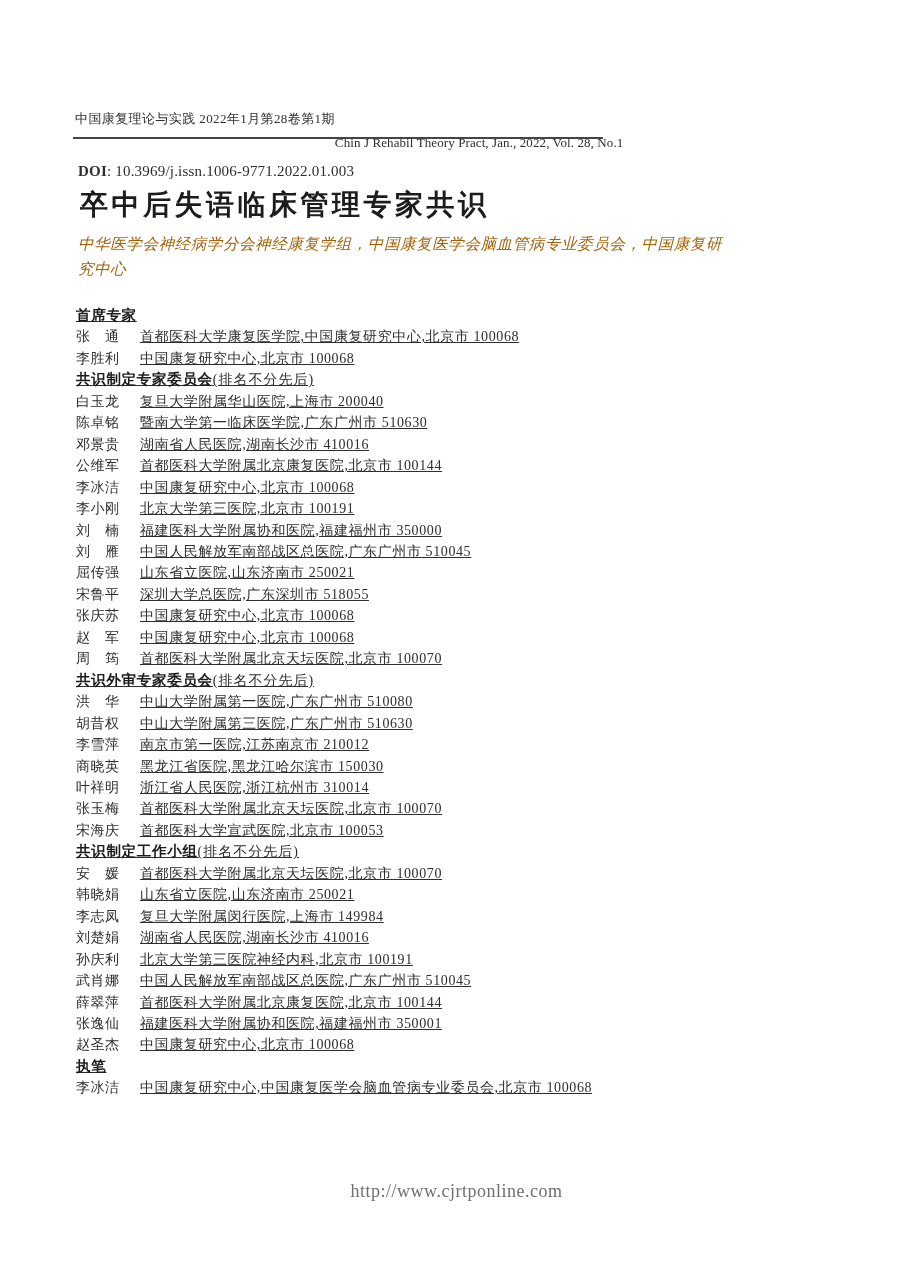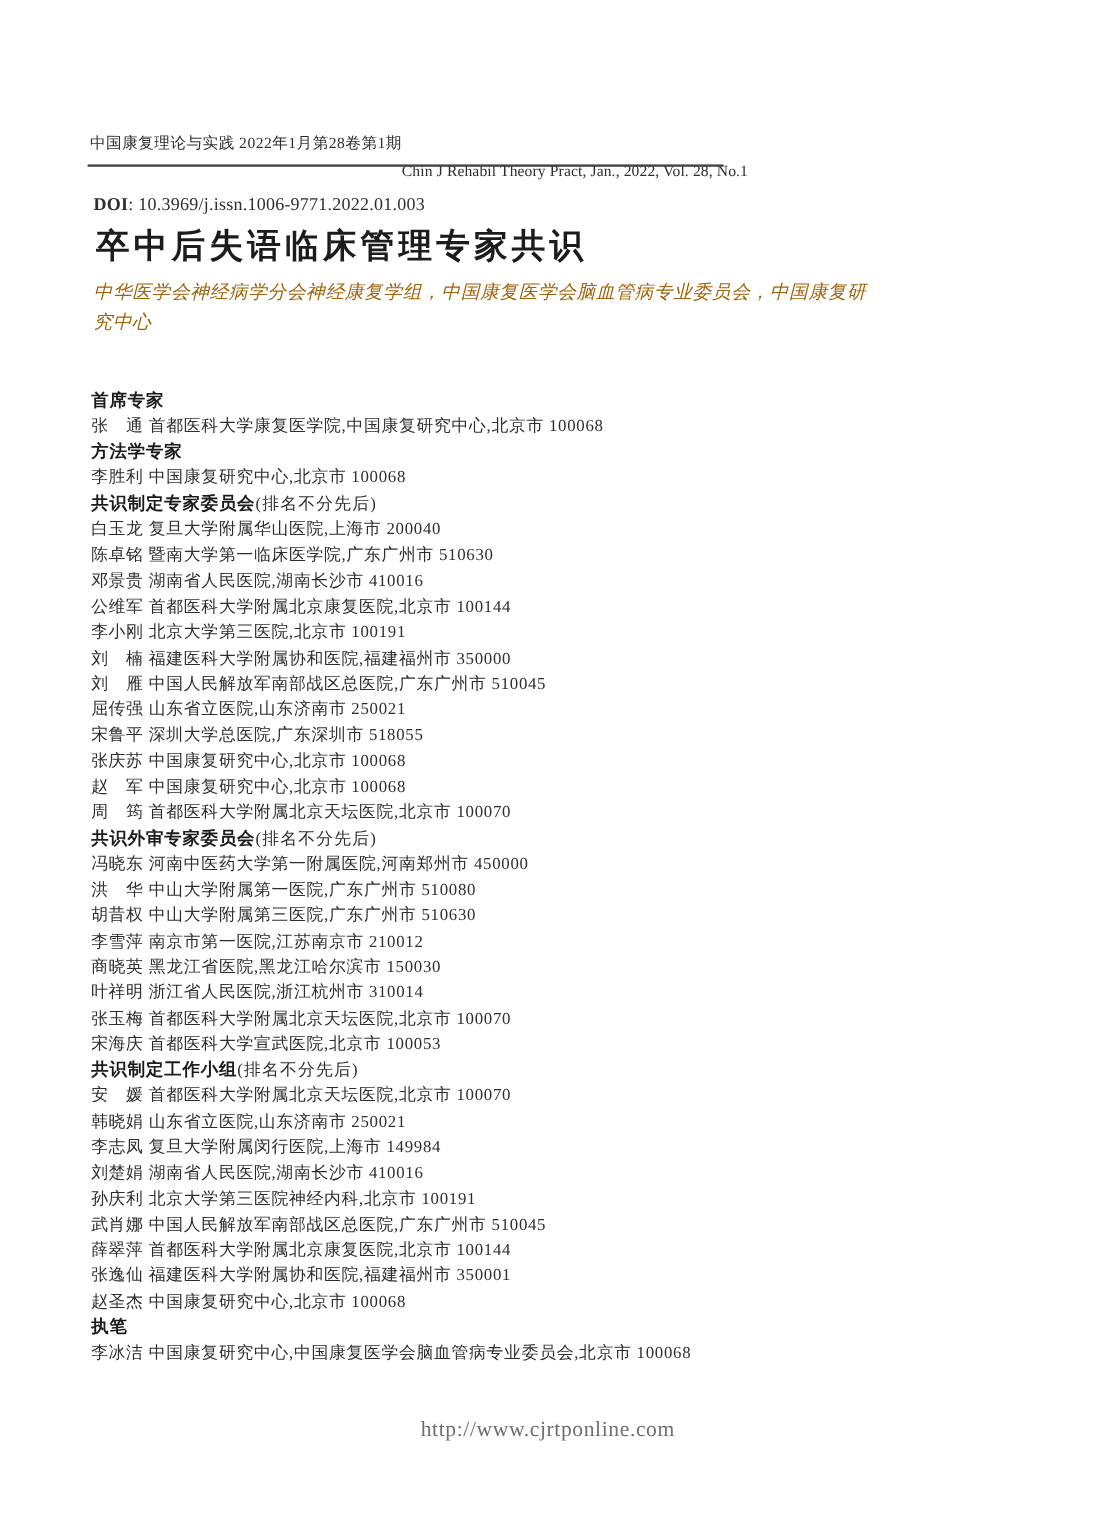--- a/index.html
+++ b/index.html
@@ -52,37 +52,37 @@
     font-size:28px;font-weight:bold;letter-spacing:3.5px;
     color:var(--ink-strong);white-space:nowrap;
   }
   .affiliation{
     position:absolute;left:78px;top:231px;width:658px;
     font-size:15.5px;font-style:italic;letter-spacing:0.6px;
     line-height:25px;color:#a16207;
   }
   
   .roster{
-    position:absolute;left:76px;top:324px;width:680px;
-    font-size:14px;line-height:21.45px;letter-spacing:0.7px;
+    position:absolute;left:76px;top:305px;width:680px;
+    font-size:14px;line-height:21.45px;letter-spacing:0.7px;text-decoration:underline;
   }
   .section-heading{
     font-family:"Liberation Sans","DejaVu Sans",sans-serif;
     font-size:14.5px;font-weight:bold;color:var(--ink-strong);
     white-space:nowrap;
   }
   .heading-suffix{
     font-family:"Liberation Serif","DejaVu Serif",serif;
     font-weight:normal;font-size:14px;color:var(--ink);
     letter-spacing:1px;
     text-align:right;
   }
   .member-row{white-space:nowrap;}
   .member-name{
-    display:inline-block;min-width:44px;margin-right:4px;
+    display:inline-block;min-width:44px;margin-right:20px;
     letter-spacing:0.5px;
   }
   .member-info{letter-spacing:0.6px;}
   
   .footer-url{
     position:absolute;left:0;top:1181px;width:913px;
     text-align:center;font-size:18px;letter-spacing:0.5px;
     color:var(--muted);
   }
 </style>
@@ -104,37 +104,36 @@
     <span class="doi-label">DOI</span><span class="doi-rest">: 10.3969/j.issn.1006-9771.2022.01.003</span>
   </div>
 
   <h1 class="article-title" style="margin:4px;">卒中后失语临床管理专家共识</h1>
 
   <div class="affiliation">中华医学会神经病学分会神经康复学组，中国康复医学会脑血管病专业委员会，中国康复研究中心</div>
 
   <div class="roster">
       <div class="section-heading"><span>首席专家</span></div>
       <div class="member-row"><span class="member-name">张　通</span><span class="member-info">首都医科大学康复医学院,中国康复研究中心,北京市 100068</span></div>
-      <div class="section-heading"><span>方法学专家</span></div>
       <div class="member-row"><span class="member-name">李胜利</span><span class="member-info">中国康复研究中心,北京市 100068</span></div>
       <div class="section-heading"><span>共识制定专家委员会</span><span class="heading-suffix">(排名不分先后)</span></div>
       <div class="member-row"><span class="member-name">白玉龙</span><span class="member-info">复旦大学附属华山医院,上海市 200040</span></div>
       <div class="member-row"><span class="member-name">陈卓铭</span><span class="member-info">暨南大学第一临床医学院,广东广州市 510630</span></div>
       <div class="member-row"><span class="member-name">邓景贵</span><span class="member-info">湖南省人民医院,湖南长沙市 410016</span></div>
       <div class="member-row"><span class="member-name">公维军</span><span class="member-info">首都医科大学附属北京康复医院,北京市 100144</span></div>
+      <div class="member-row"><span class="member-name">李冰洁</span><span class="member-info">中国康复研究中心,北京市 100068</span></div>
       <div class="member-row"><span class="member-name">李小刚</span><span class="member-info">北京大学第三医院,北京市 100191</span></div>
       <div class="member-row"><span class="member-name">刘　楠</span><span class="member-info">福建医科大学附属协和医院,福建福州市 350000</span></div>
       <div class="member-row"><span class="member-name">刘　雁</span><span class="member-info">中国人民解放军南部战区总医院,广东广州市 510045</span></div>
       <div class="member-row"><span class="member-name">屈传强</span><span class="member-info">山东省立医院,山东济南市 250021</span></div>
       <div class="member-row"><span class="member-name">宋鲁平</span><span class="member-info">深圳大学总医院,广东深圳市 518055</span></div>
       <div class="member-row"><span class="member-name">张庆苏</span><span class="member-info">中国康复研究中心,北京市 100068</span></div>
       <div class="member-row"><span class="member-name">赵　军</span><span class="member-info">中国康复研究中心,北京市 100068</span></div>
       <div class="member-row"><span class="member-name">周　筠</span><span class="member-info">首都医科大学附属北京天坛医院,北京市 100070</span></div>
       <div class="section-heading"><span>共识外审专家委员会</span><span class="heading-suffix">(排名不分先后)</span></div>
-      <div class="member-row"><span class="member-name">冯晓东</span><span class="member-info">河南中医药大学第一附属医院,河南郑州市 450000</span></div>
       <div class="member-row"><span class="member-name">洪　华</span><span class="member-info">中山大学附属第一医院,广东广州市 510080</span></div>
       <div class="member-row"><span class="member-name">胡昔权</span><span class="member-info">中山大学附属第三医院,广东广州市 510630</span></div>
       <div class="member-row"><span class="member-name">李雪萍</span><span class="member-info">南京市第一医院,江苏南京市 210012</span></div>
       <div class="member-row"><span class="member-name">商晓英</span><span class="member-info">黑龙江省医院,黑龙江哈尔滨市 150030</span></div>
       <div class="member-row"><span class="member-name">叶祥明</span><span class="member-info">浙江省人民医院,浙江杭州市 310014</span></div>
       <div class="member-row"><span class="member-name">张玉梅</span><span class="member-info">首都医科大学附属北京天坛医院,北京市 100070</span></div>
       <div class="member-row"><span class="member-name">宋海庆</span><span class="member-info">首都医科大学宣武医院,北京市 100053</span></div>
       <div class="section-heading"><span>共识制定工作小组</span><span class="heading-suffix">(排名不分先后)</span></div>
       <div class="member-row"><span class="member-name">安　媛</span><span class="member-info">首都医科大学附属北京天坛医院,北京市 100070</span></div>
       <div class="member-row"><span class="member-name">韩晓娟</span><span class="member-info">山东省立医院,山东济南市 250021</span></div>

